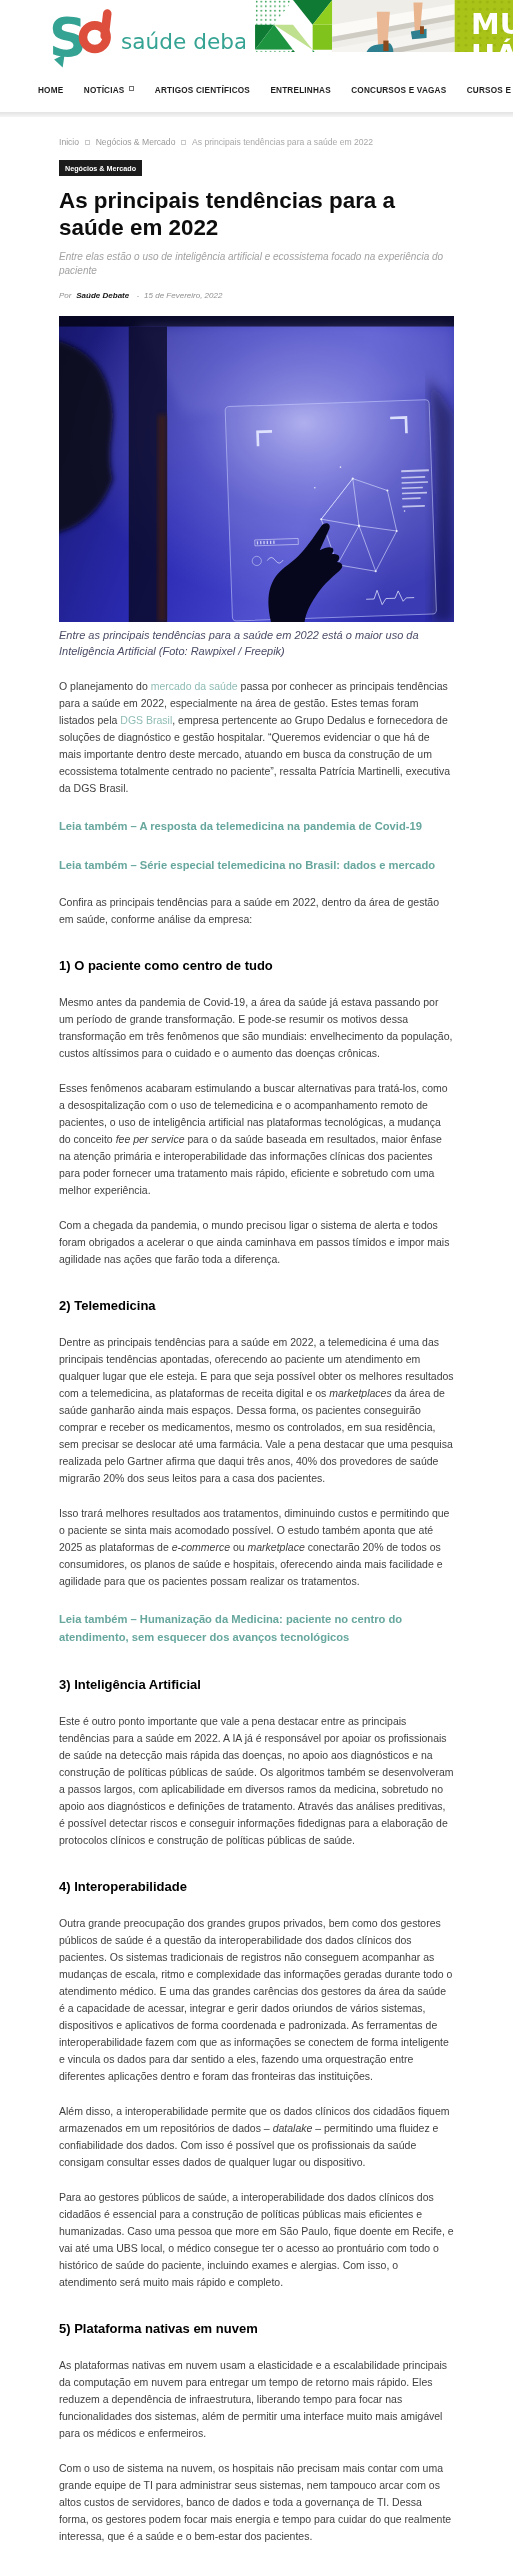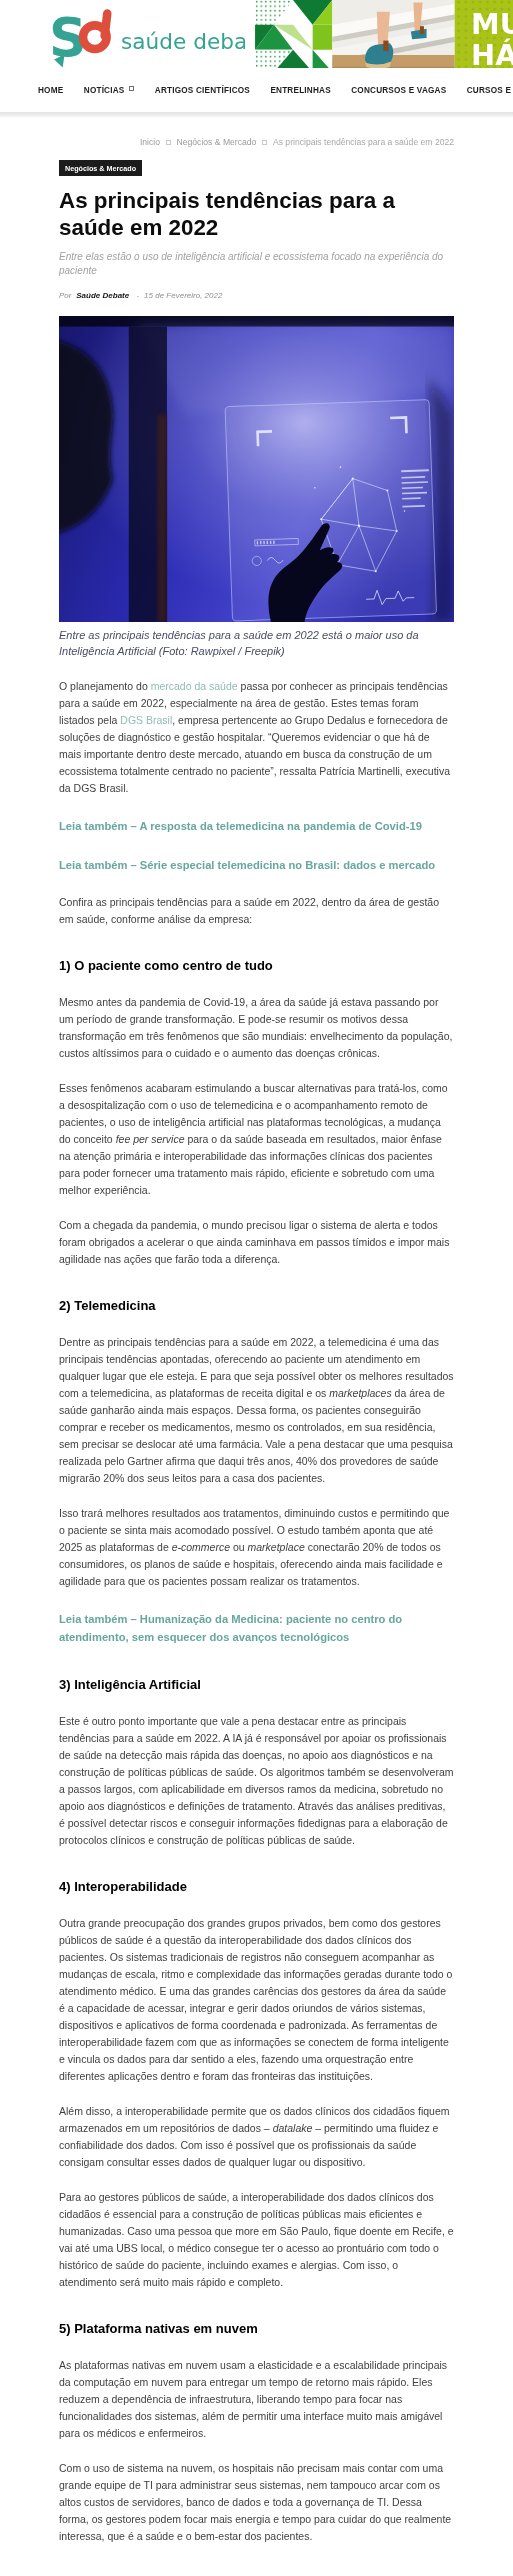--- a/index.html
+++ b/index.html
@@ -2,29 +2,29 @@
 <html style="font-size:10.5px"><head>
 <meta charset="utf-8">
 <style>
   html,body{margin:0;padding:0;background:#ffffff;}
   body{width:513px;overflow-x:hidden;font-family:"Liberation Sans",sans-serif;color:#404040;}
   a{text-decoration:none;color:inherit;}
 
   
   .header{position:relative;height:112px;background:#fff;}
   .logo{position:absolute;left:47px;top:6.6px;}
-  .ad-banner{position:absolute;left:254px;top:0;width:260px;height:68px;overflow:hidden;}
+  .ad-banner{position:absolute;left:254px;top:0;width:260px;height:52px;overflow:hidden;}
   .main-nav{position:absolute;left:38px;top:76px;height:29px;display:flex;align-items:center;gap:20.4px;white-space:nowrap;}
   .nav-item{font-size:8.2px;font-weight:700;letter-spacing:0.2px;color:#1f1f1f;display:inline-flex;align-items:center;}
   .caret{display:inline-block;width:3.3px;height:3.3px;border:0.7px solid #6f6f6f;margin-left:4.6px;margin-top:-4px;}
   .header-shadow{height:5.3px;background:linear-gradient(#e3e3e3,#f5f5f5);}
 
   
   .content{width:395px;margin-left:59px;}
-  .breadcrumb{margin-top:20px;display:flex;align-items:center;gap:6px;font-size:8.6px;color:#9a9a9a;flex-wrap:nowrap;justify-content:flex-end;}
+  .breadcrumb{margin-top:20px;display:flex;align-items:center;gap:6px;font-size:8.6px;color:#9a9a9a;flex-wrap:nowrap;}
   .crumb{color:#9a9a9a;}
   .crumb:last-child{color:#a8a8a8;}
   .crumb-sep{display:inline-block;width:2.6px;height:2.6px;border:0.7px solid #c9c9c9;flex:0 0 auto;}
   .badge{display:inline-block;background:#1c1c1c;color:#fff;font-size:7.2px;font-weight:700;padding:3.3px 6px;margin-top:13px;}
   h1.page-title{font-size:22.4px;line-height:1.2;color:#0d0d0d;font-weight:700;margin:12px 0 8px;}
   .subtitle{font-style:italic;color:#a2a2a2;font-size:10px;margin:5.3px 0 13px;line-height:1.4;}
   .byline{font-size:8px;color:#909090;margin:5.3px 0 16px;font-style:italic;}
   .byline .author{color:#161616;font-weight:700;margin:0 2.6px;}
   .byline .date-sep{margin:0 2.6px;color:#9a9a9a;}
 

